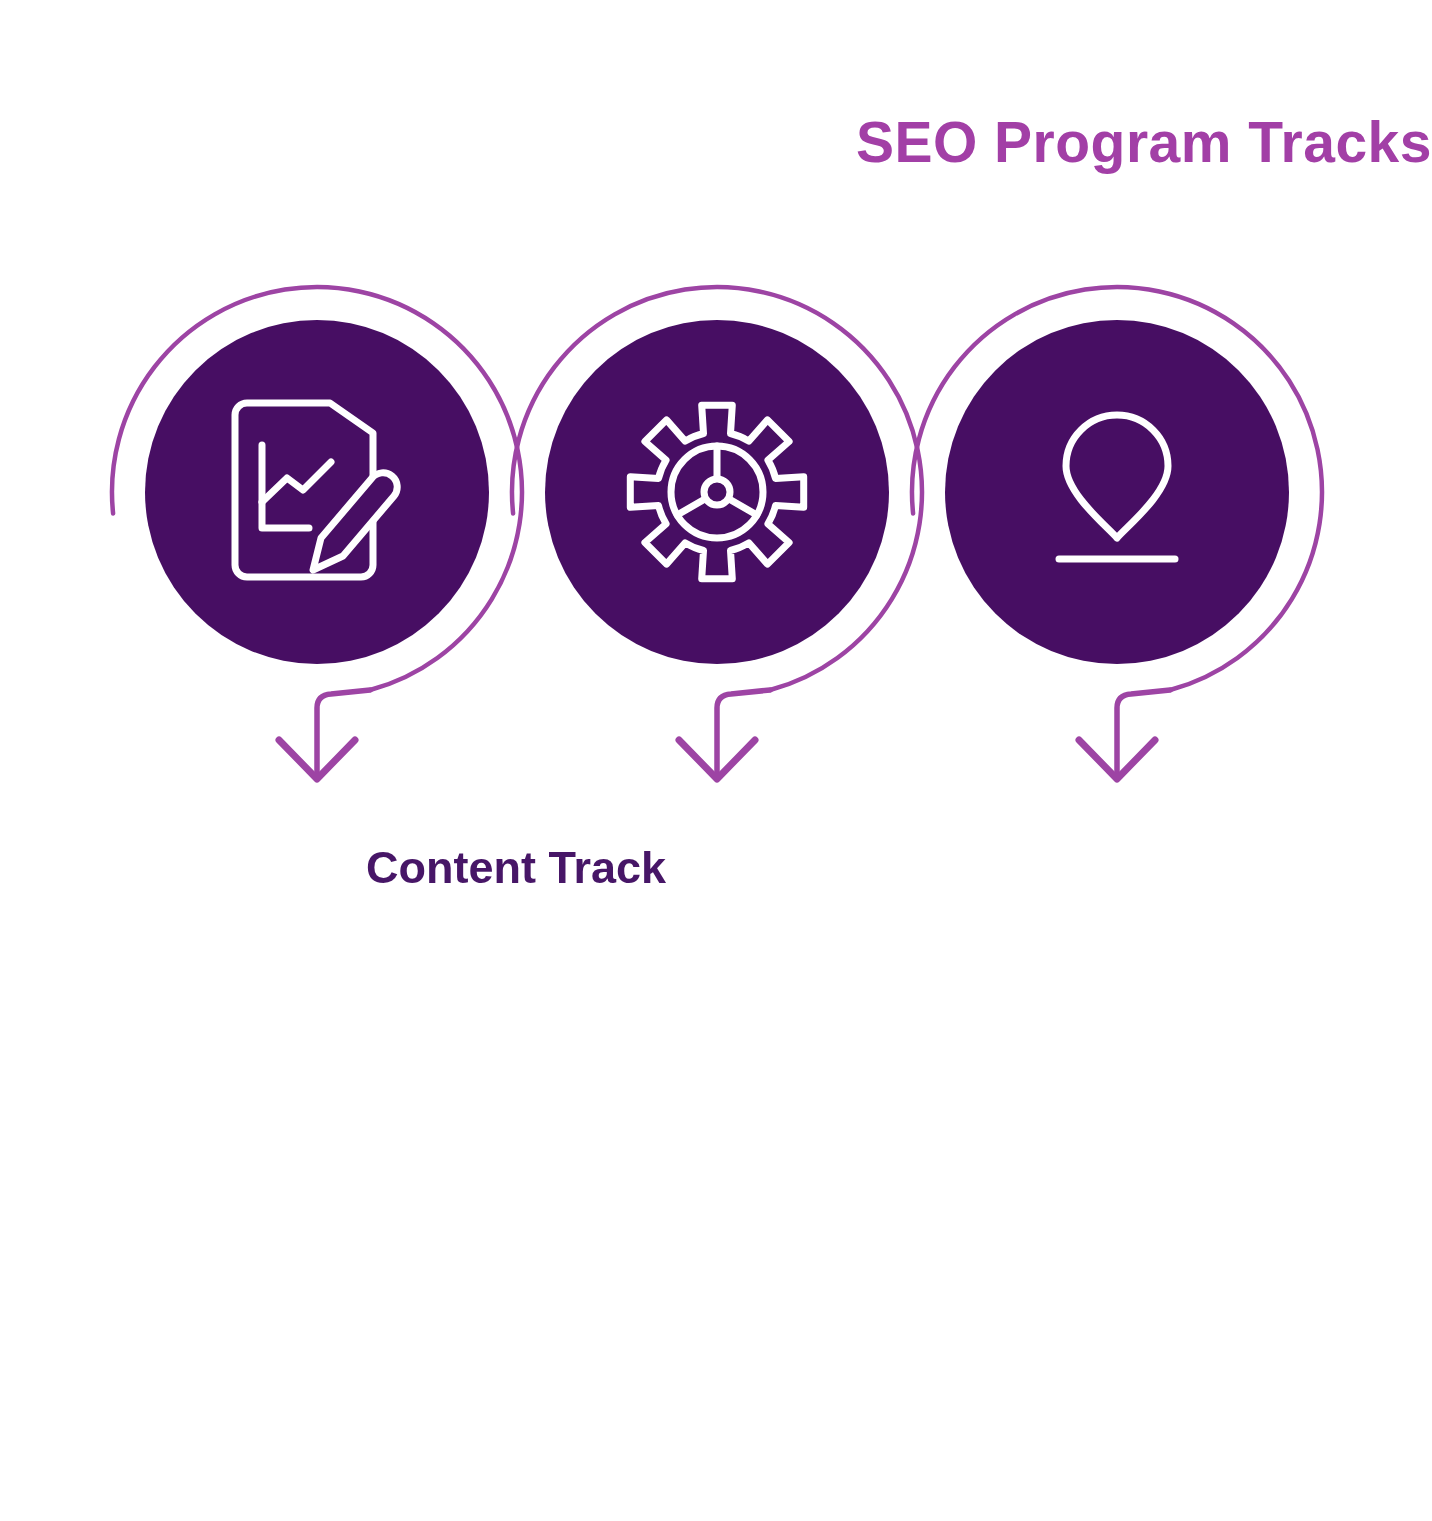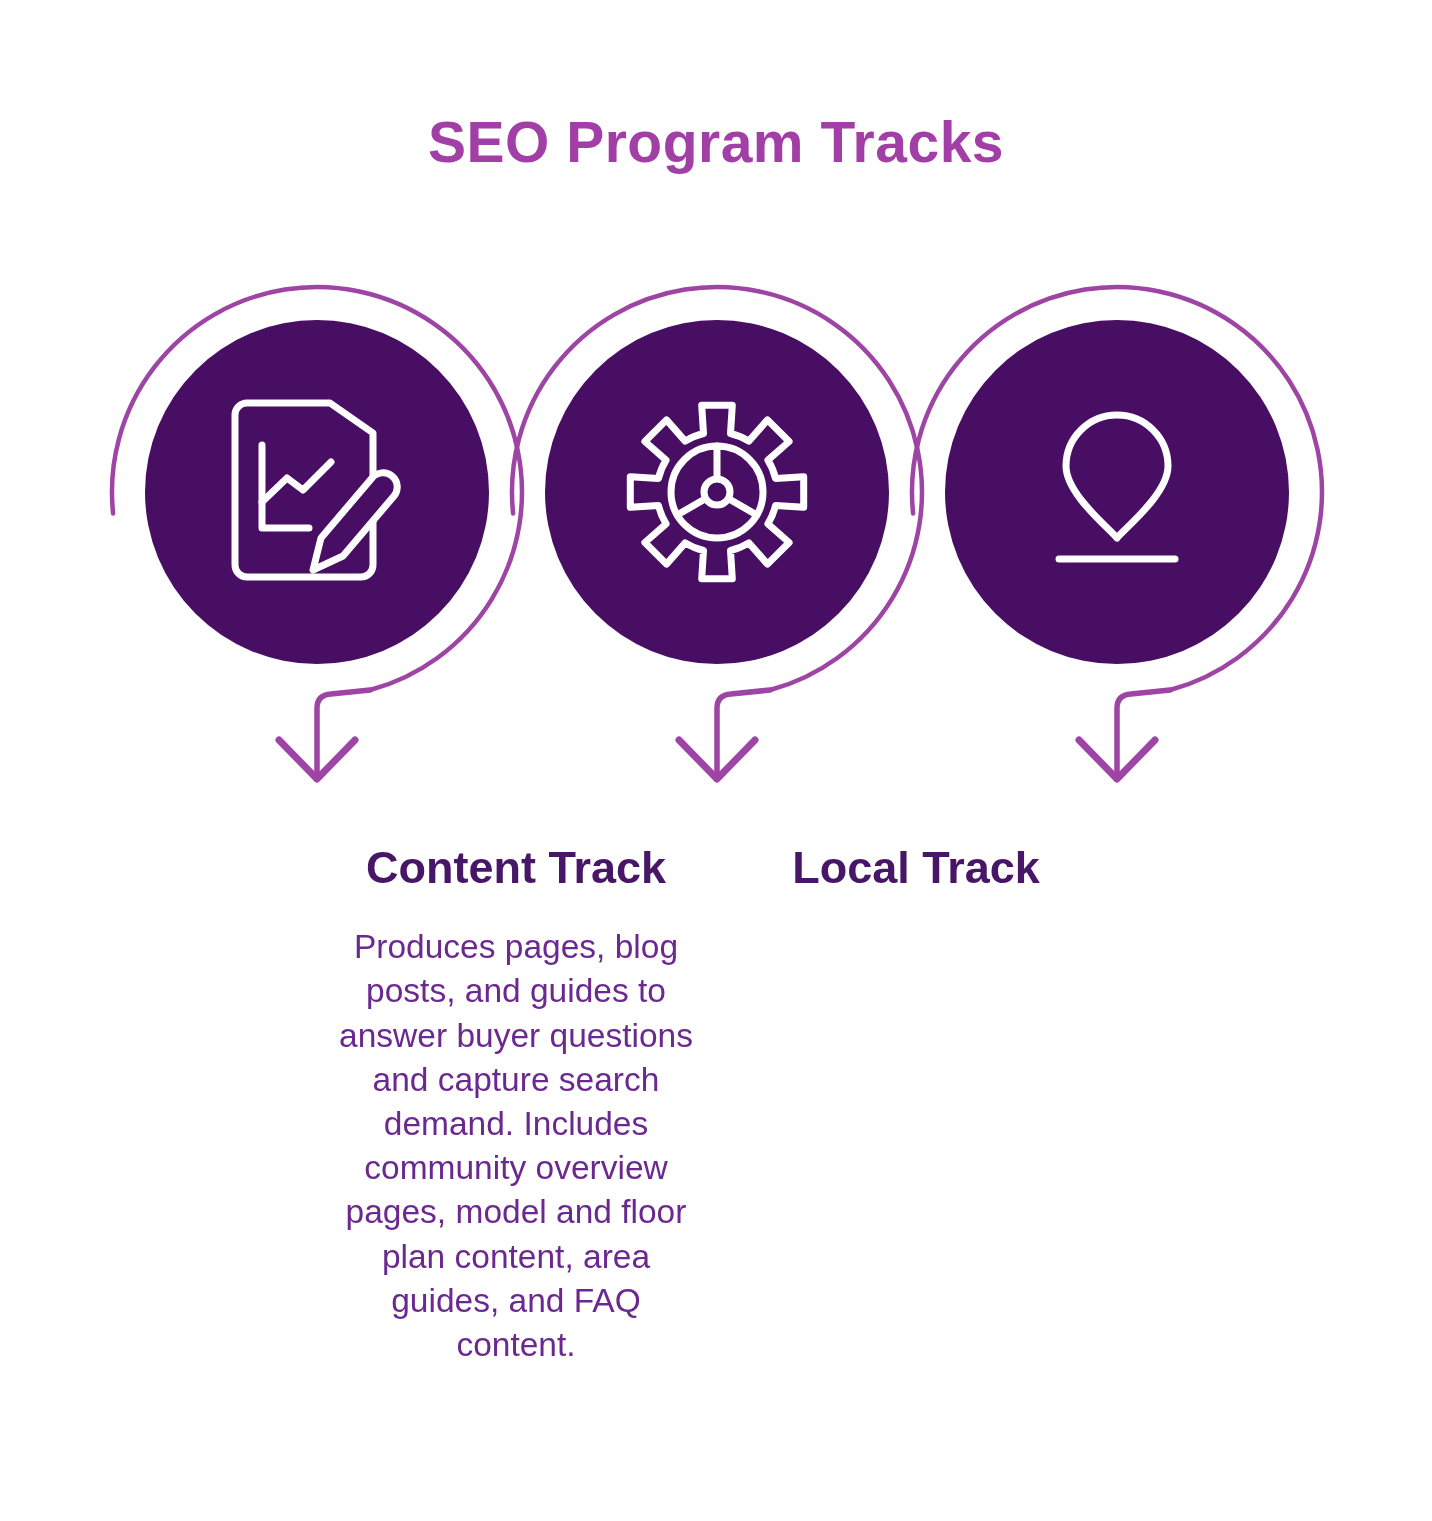--- a/index.html
+++ b/index.html
@@ -19,21 +19,21 @@
   }
   body {
     width: 1432px;
     height: 1521px;
     overflow: hidden;
     font-family: "Liberation Sans", "DejaVu Sans", sans-serif;
   }
   .page-title {
     padding-top: 108px;
     margin: 0;
-    text-align: center;
+    text-align: right;
     font-size: 57px;
     line-height: 1.2;
     font-weight: 700;
     color: var(--accent);
     letter-spacing: 0.5px;
   }
   .tracks-graphic {
     display: block;
     margin-top: 94px;
     width: 1432px;
@@ -147,18 +147,16 @@
     <g transform="translate(0,222)">
       <path class="icon-stroke" d="M 0 46 C -8 36 -51 2 -51 -26 A 51 51 0 1 1 51 -26 C 51 2 8 36 0 46 Z"></path>
       <path class="icon-stroke" d="M -58 67 L 58 67"></path>
     </g>
   </g>
 </svg>
 
 <div class="columns">
   <div class="track-column">
     <h2 class="track-heading">Content Track</h2>
-    <p class="track-body">Produces pages, blog posts, and guides to answer buyer questions and capture search demand. Includes community overview pages, model and floor plan content, area guides, and FAQ content.</p>
   </div>
   <div class="track-column">
-    <h2 class="track-heading">Local Track</h2>
   </div>
 </div>
 
 </body></html>

